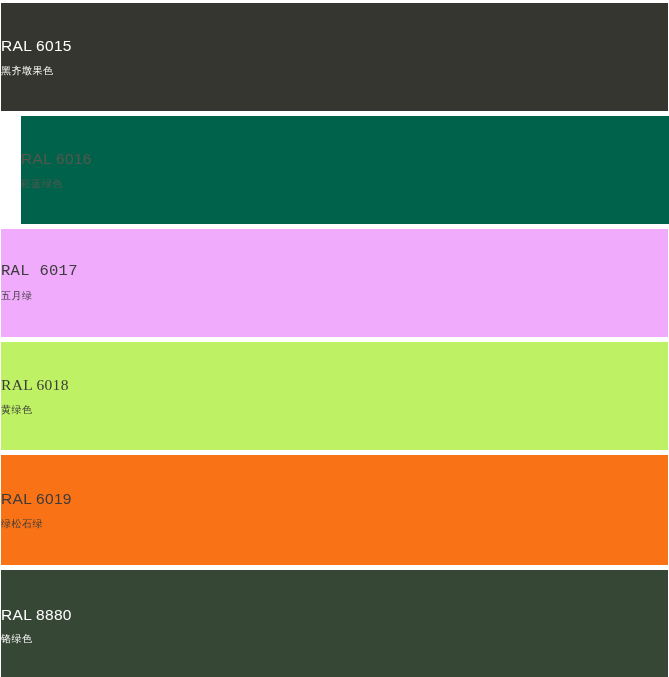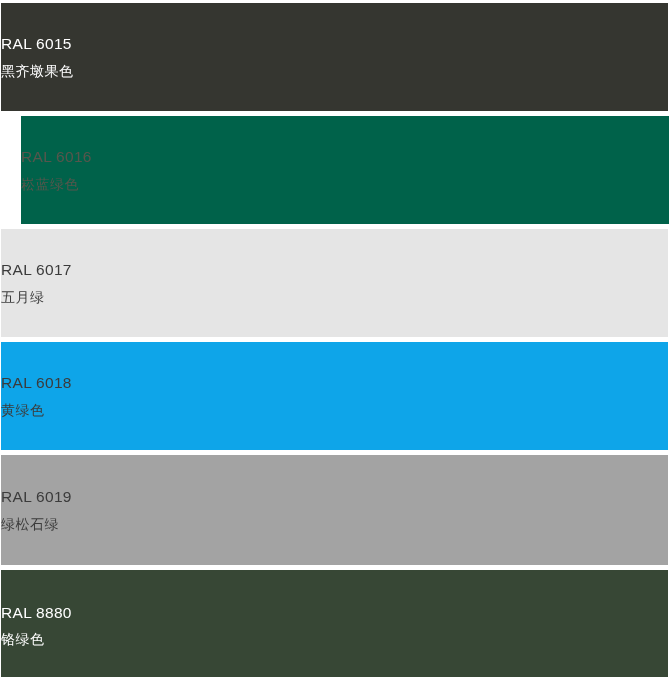--- a/index.html
+++ b/index.html
@@ -45,47 +45,47 @@
 
   .swatch-code {
     font-size: 15.5px;
     line-height: 1;
     letter-spacing: 0.3px;
     margin-bottom: 12px;
     white-space: nowrap;
   }
 
   .swatch-name {
-    font-size: 14px;
+    font-size: 10px;
     line-height: 1;
     letter-spacing: 0.5px;
     white-space: nowrap;
   }
 </style>
 </head>
 <body>
 
 <div id="swatch-list">
     <div class="swatch-row" style="background: rgb(53, 54, 48); color: rgb(255, 255, 255); height: 110px; min-height: 110px;">
       <div class="swatch-code">RAL 6015</div>
       <div class="swatch-name">黑齐墩果色</div>
     </div>
     <div class="swatch-row" style="background: rgb(0, 98, 74); color: rgb(86, 86, 76); height: 110px; min-height: 110px; margin-left: 20px;">
       <div class="swatch-code">RAL 6016</div>
       <div class="swatch-name">崧蓝绿色</div>
     </div>
-    <div class="swatch-row" style="background: #e5e5e5; color: rgb(59, 59, 59); height: 110px; min-height: 110px;">
+    <div class="swatch-row" style="background: #f0abfc; color: rgb(59, 59, 59); height: 110px; min-height: 110px; font-family: Liberation Mono, monospace;">
       <div class="swatch-code">RAL 6017</div>
       <div class="swatch-name">五月绿</div>
     </div>
-    <div class="swatch-row" style="background: #0ea5e9; color: rgb(59, 59, 59); height: 110px; min-height: 110px;">
+    <div class="swatch-row" style="background: #bef264; color: rgb(59, 59, 59); height: 110px; min-height: 110px; font-family: Liberation Serif, serif;">
       <div class="swatch-code">RAL 6018</div>
       <div class="swatch-name">黄绿色</div>
     </div>
-    <div class="swatch-row" style="background: #a3a3a3; color: rgb(59, 59, 59); height: 112px; min-height: 112px;">
+    <div class="swatch-row" style="background: #f97316; color: rgb(59, 59, 59); height: 112px; min-height: 112px;">
       <div class="swatch-code">RAL 6019</div>
       <div class="swatch-name">绿松石绿</div>
     </div>
     <div class="swatch-row" style="background: rgb(55, 71, 53); color: rgb(255, 255, 255); height: 113px; min-height: 113px;">
       <div class="swatch-code">RAL 8880</div>
       <div class="swatch-name">铬绿色</div>
     </div>
   </div>
 
 </body></html>

